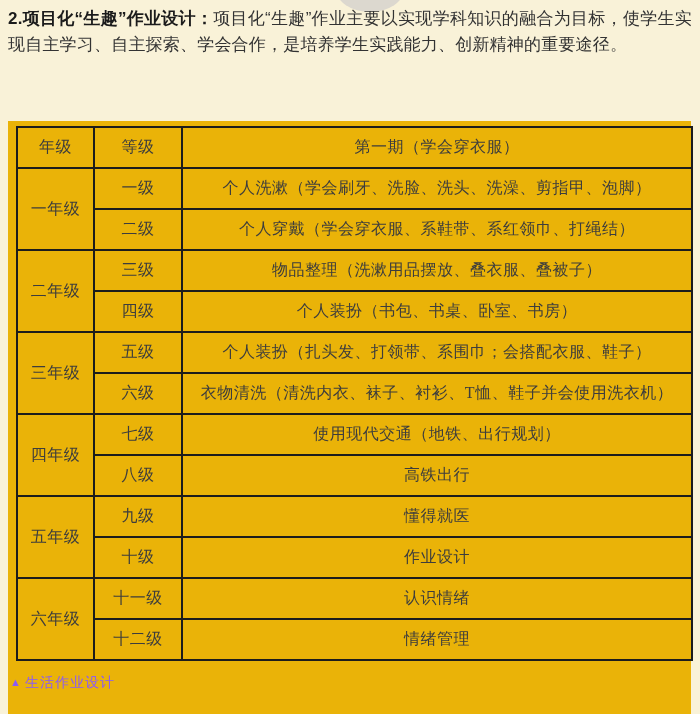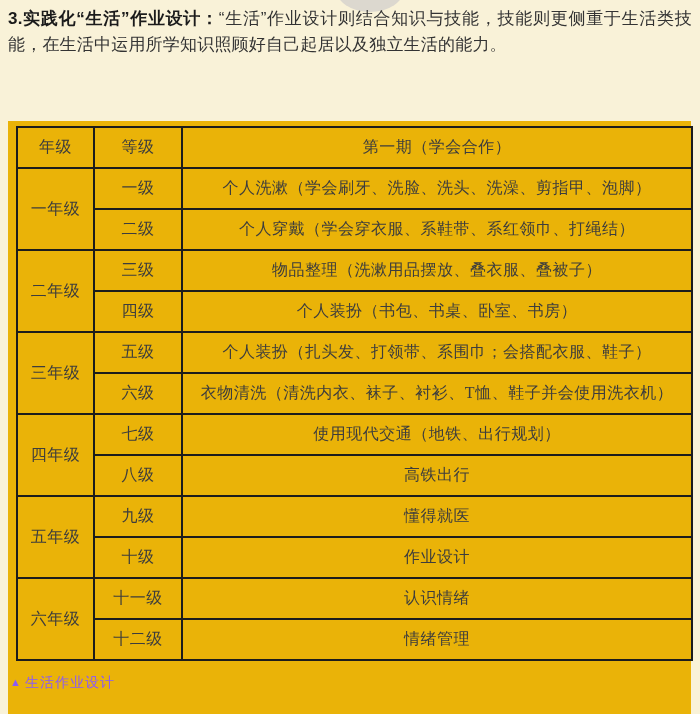--- a/index.html
+++ b/index.html
@@ -96,35 +96,35 @@
     height: 5px;
     background: #ffffff;
   }
 </style>
 </head>
 <body>
 
 <div class="notch"></div>
 
 <div class="intro">
-  <p><span class="lead">3.实践化“生活”作业设计：</span><span>“生活”作业设计则结合知识与技能，技能则更侧重于生活类技能，在生活中运用所学知识照顾好自己起居以及独立生活的能力。</span></p>
+  <p><span class="lead">2.项目化“生趣”作业设计：</span><span>项目化“生趣”作业主要以实现学科知识的融合为目标，使学生实现自主学习、自主探索、学会合作，是培养学生实践能力、创新精神的重要途径。</span></p>
 </div>
 
 <div class="panel">
   <table class="grade-table">
       <colgroup>
         <col style="width: 77px;">
         <col style="width: 88px;">
         <col style="width: 510px;">
       </colgroup>
       <thead>
         <tr>
           <th>年级</th>
           <th>等级</th>
-          <th>第一期（学会合作）</th>
+          <th>第一期（学会穿衣服）</th>
         </tr>
       </thead>
       <tbody>
         <tr>
           <td rowspan="2">一年级</td>
           <td>一级</td>
           <td>个人洗漱（学会刷牙、洗脸、洗头、洗澡、剪指甲、泡脚）</td>
         </tr>
         <tr>
           <td>二级</td>

